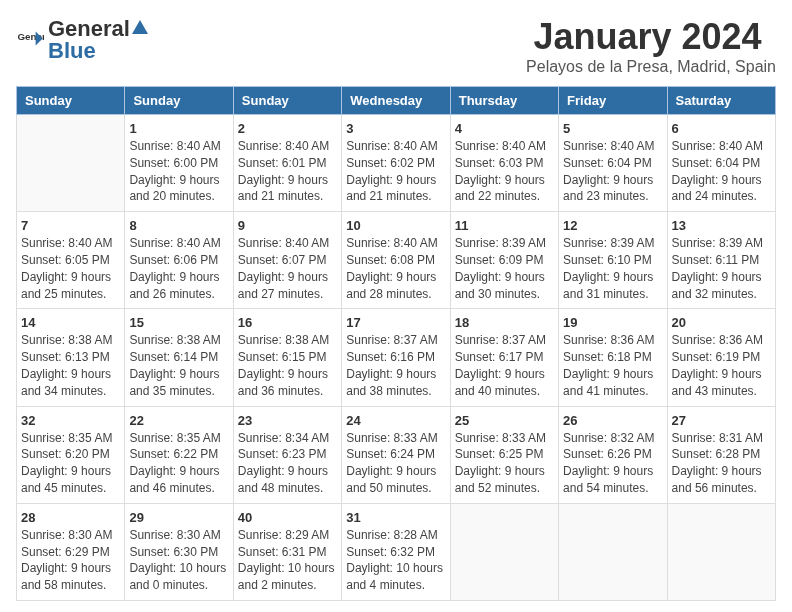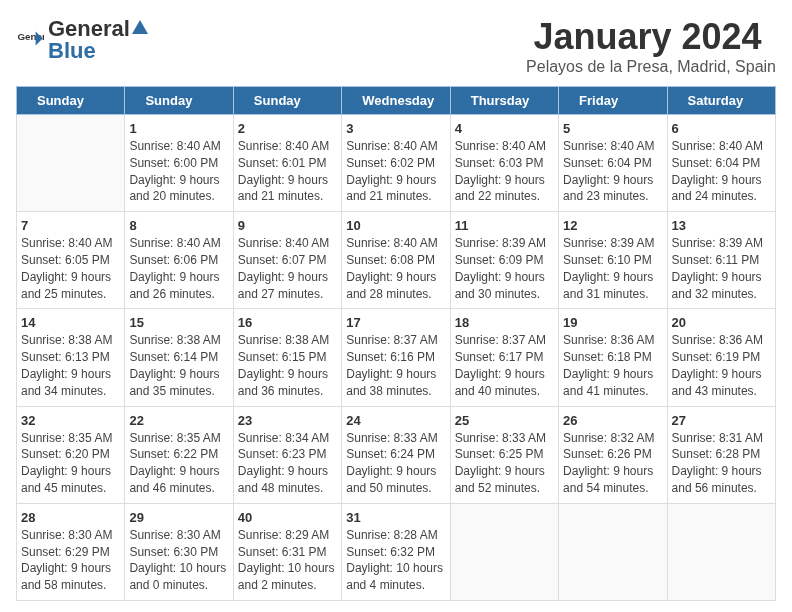--- a/index.html
+++ b/index.html
@@ -43,21 +43,21 @@
       border-collapse: collapse;
       table-layout: fixed;
     }
     thead tr {
       background-color: #2e6da4;
     }
     thead th {
       color: #fff;
       font-size: 13px;
       font-weight: bold;
-      padding: 6px 20px;
+      padding: 6px 8px;
       text-align: left;
       border: 1px solid #aac4e0;
     }
     tbody tr {
       border-bottom: 1px solid #ccc;
     }
     tbody td {
       vertical-align: top;
       padding: 6px 4px;
       border: 1px solid #ddd;

